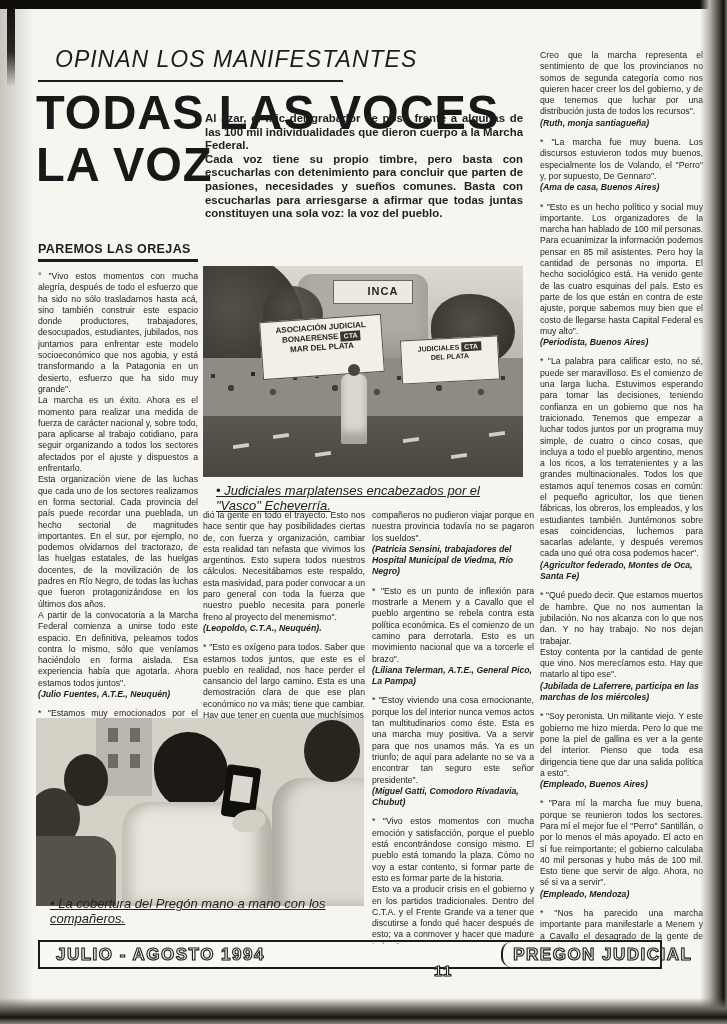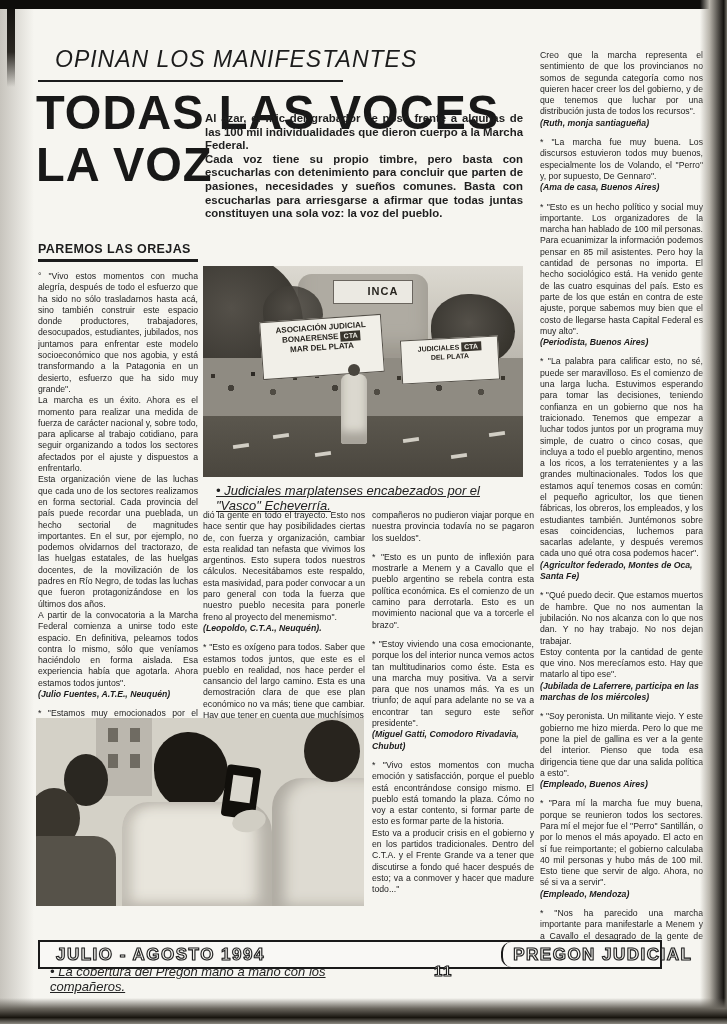--- a/index.html
+++ b/index.html
@@ -37,21 +37,21 @@
   .col p{margin:0;}
   .col p.p-quote{margin-top:8px;}
   .col p.p-attr{font-weight:bold;font-style:italic;text-align:left;}
   #col1{left:38px;top:271px;width:160px;height:447px;}
   #col2{left:203px;top:510px;width:162px;height:208px;}
   #col3{left:372px;top:510px;width:162px;height:434px;}
   #col4{left:540px;top:50px;width:163px;height:893px;}
   
   .caption{position:absolute;font-size:13px;font-style:italic;color:#222;text-decoration:underline;}
   #cap1{left:216px;top:483px;width:310px;}
-  #cap2{left:50px;top:964px;width:320px;}
+  #cap2{left:50px;top:896px;width:320px;}
   
   .photo{position:absolute;overflow:hidden;filter:contrast(1.02);}
   #photo1{left:203px;top:266px;width:320px;height:211px;background:#c9c5bc;}
   #photo1 .sky{position:absolute;left:0;top:0;width:100%;height:105px;
     background:linear-gradient(#dad7cf,#b7b3aa);}
   #photo1 .building{position:absolute;left:95px;top:8px;width:130px;height:90px;background:#aeaaa1;
     border-radius:14px 14px 0 0;box-shadow:inset 0 -20px 18px #9b978e;}
   #photo1 .sign{position:absolute;left:130px;top:14px;width:58px;height:22px;background:#e9e7e0;
     border:1px solid #6a665f;font-weight:bold;font-size:11px;color:#2a2722;text-align:center;line-height:20px;letter-spacing:1px;padding-left:20px;}
   #photo1 .tree{position:absolute;background:radial-gradient(circle at 45% 40%,#55514a 0%,#3d3a34 60%,#2e2b26 100%);border-radius:46% 54% 50% 50%;}
@@ -133,21 +133,23 @@
       <p class="p-attr">(Julio Fuentes, A.T.E., Neuquén)</p>
       <p class="p-quote">* "Estamos muy emocionados por el desarrollo de esta Marcha Federal, por la gran cantidad de adhesiones, por la gran cantidad de compañeros que han concurrido a la plaza, y por la muestra que nos</p>
     </div>
   <div class="col" id="col2">
       <p class="p-body">dió la gente en todo el trayecto. Esto nos hace sentir que hay posibilidades ciertas de, con fuerza y organización, cambiar esta realidad tan nefasta que vivimos los argentinos. Esto supera todos nuestros cálculos. Necesitábamos este respaldo, esta masividad, para poder convocar a un paro general con toda la fuerza que nuestro pueblo necesita para ponerle freno al proyecto del menemismo".</p>
       <p class="p-attr">(Leopoldo, C.T.A., Neuquén).</p>
       <p class="p-quote">* "Esto es oxígeno para todos. Saber que estamos todos juntos, que este es el pueblo en realidad, nos hace perder el cansancio del largo camino. Esta es una demostración clara de que ese plan económico no va más; tiene que cambiar. Hay que tener en cuenta que muchísimos</p>
     </div>
   <div class="col" id="col3">
       <p class="p-body">compañeros no pudieron viajar porque en nuestra provincia todavía no se pagaron los sueldos".</p>
+      <p class="p-attr">(Patricia Sensini, trabajadores del Hospital Municipal de Viedma, Río Negro)</p>
       <p class="p-quote">* "Esto es un punto de inflexión para mostrarle a Menem y a Cavallo que el pueblo argentino se rebela contra esta política económica. Es el comienzo de un camino para derrotarla. Esto es un movimiento nacional que va a torcerle el brazo".</p>
+      <p class="p-attr">(Liliana Telerman, A.T.E., General Pico, La Pampa)</p>
       <p class="p-quote">* "Estoy viviendo una cosa emocionante, porque los del interior nunca vemos actos tan multitudinarios como éste. Esta es una marcha muy positiva. Va a servir para que nos unamos más. Ya es un triunfo; de aquí para adelante no se va a encontrar tan seguro este señor presidente".</p>
       <p class="p-attr">(Miguel Gatti, Comodoro Rivadavia, Chubut)</p>
       <p class="p-quote">* "Vivo estos momentos con mucha emoción y satisfacción, porque el pueblo está encontrándose consigo mismo. El pueblo está tomando la plaza. Cómo no voy a estar contento, si formar parte de esto es formar parte de la historia.</p>
       <p class="p-body">Esto va a producir crisis en el gobierno y en los partidos tradicionales. Dentro del C.T.A. y el Frente Grande va a tener que discutirse a fondo qué hacer después de esto; va a conmover y hacer que madure todo..."</p>
     </div>
   <div class="col" id="col4">
       <p class="p-body">Creo que la marcha representa el sentimiento de que los provincianos no somos de segunda categoría como nos quieren hacer creer los del gobierno, y de que tenemos que luchar por una distribución justa de todos los recursos".</p>
       <p class="p-attr">(Ruth, monja santiagueña)</p>
       <p class="p-quote">* "La marcha fue muy buena. Los discursos estuvieron todos muy buenos, especialmente los de Volando, el "Perro" y, por supuesto, De Gennaro".</p>
       <p class="p-attr">(Ama de casa, Buenos Aires)</p>

